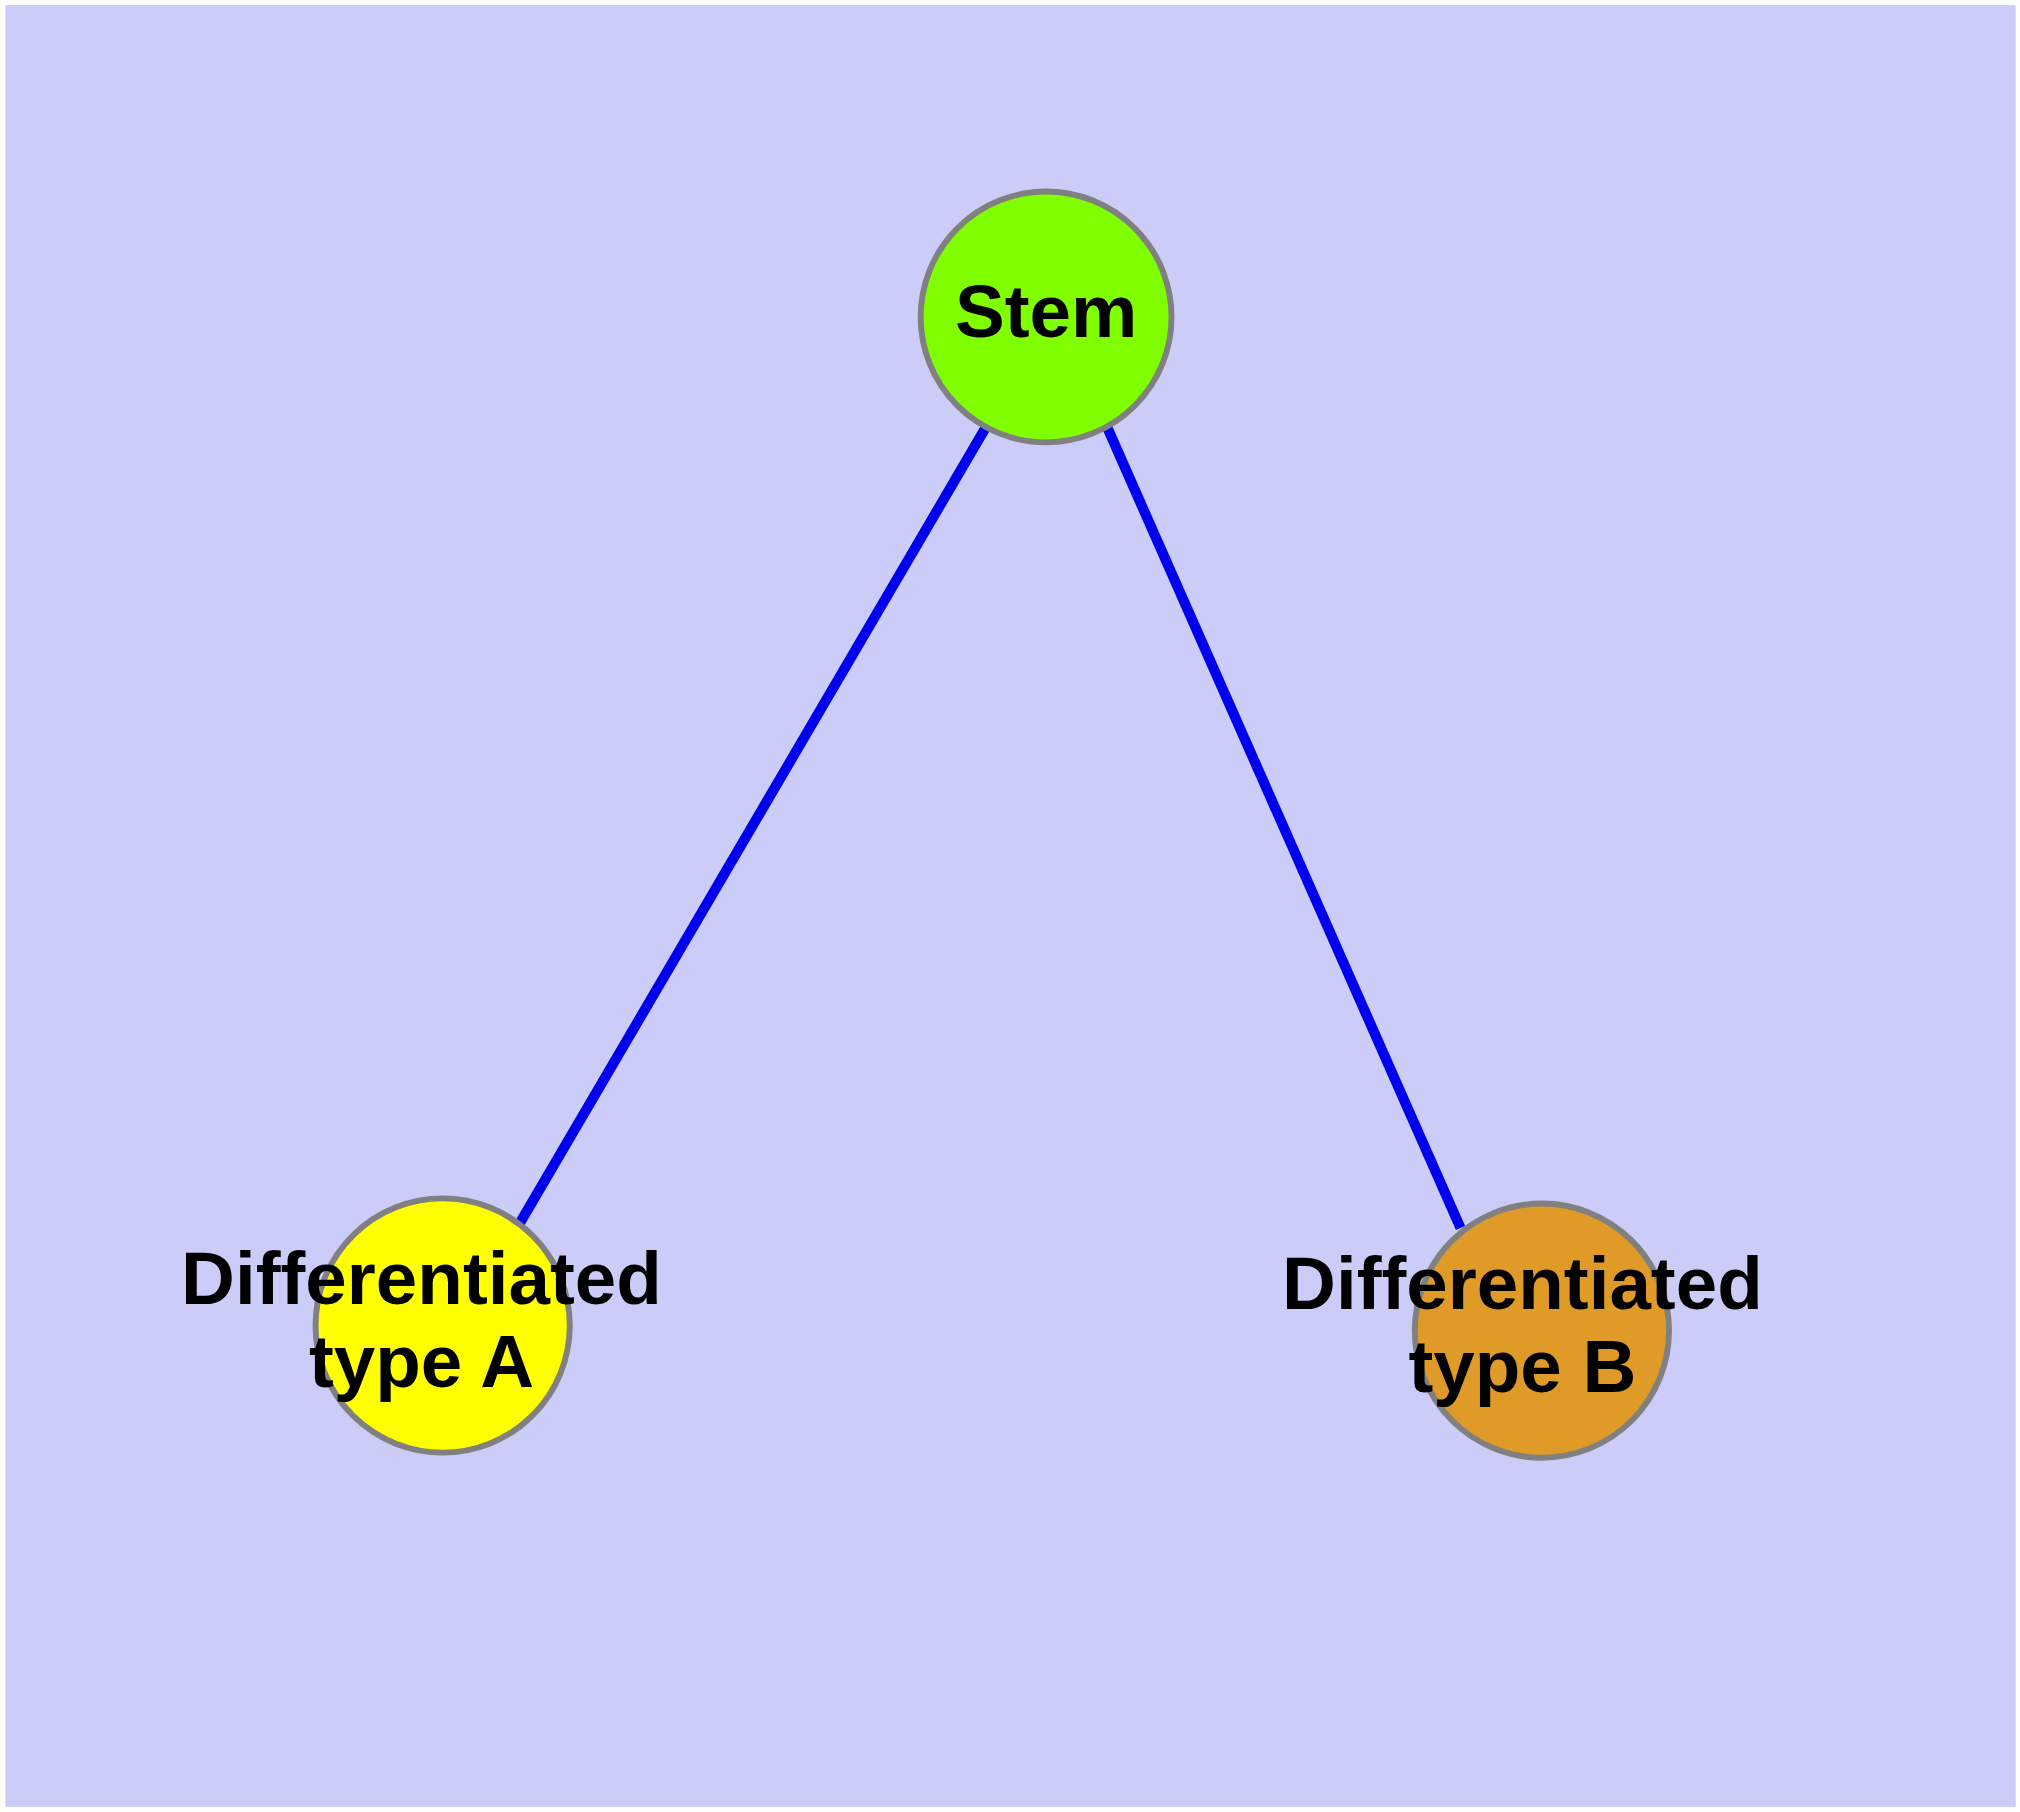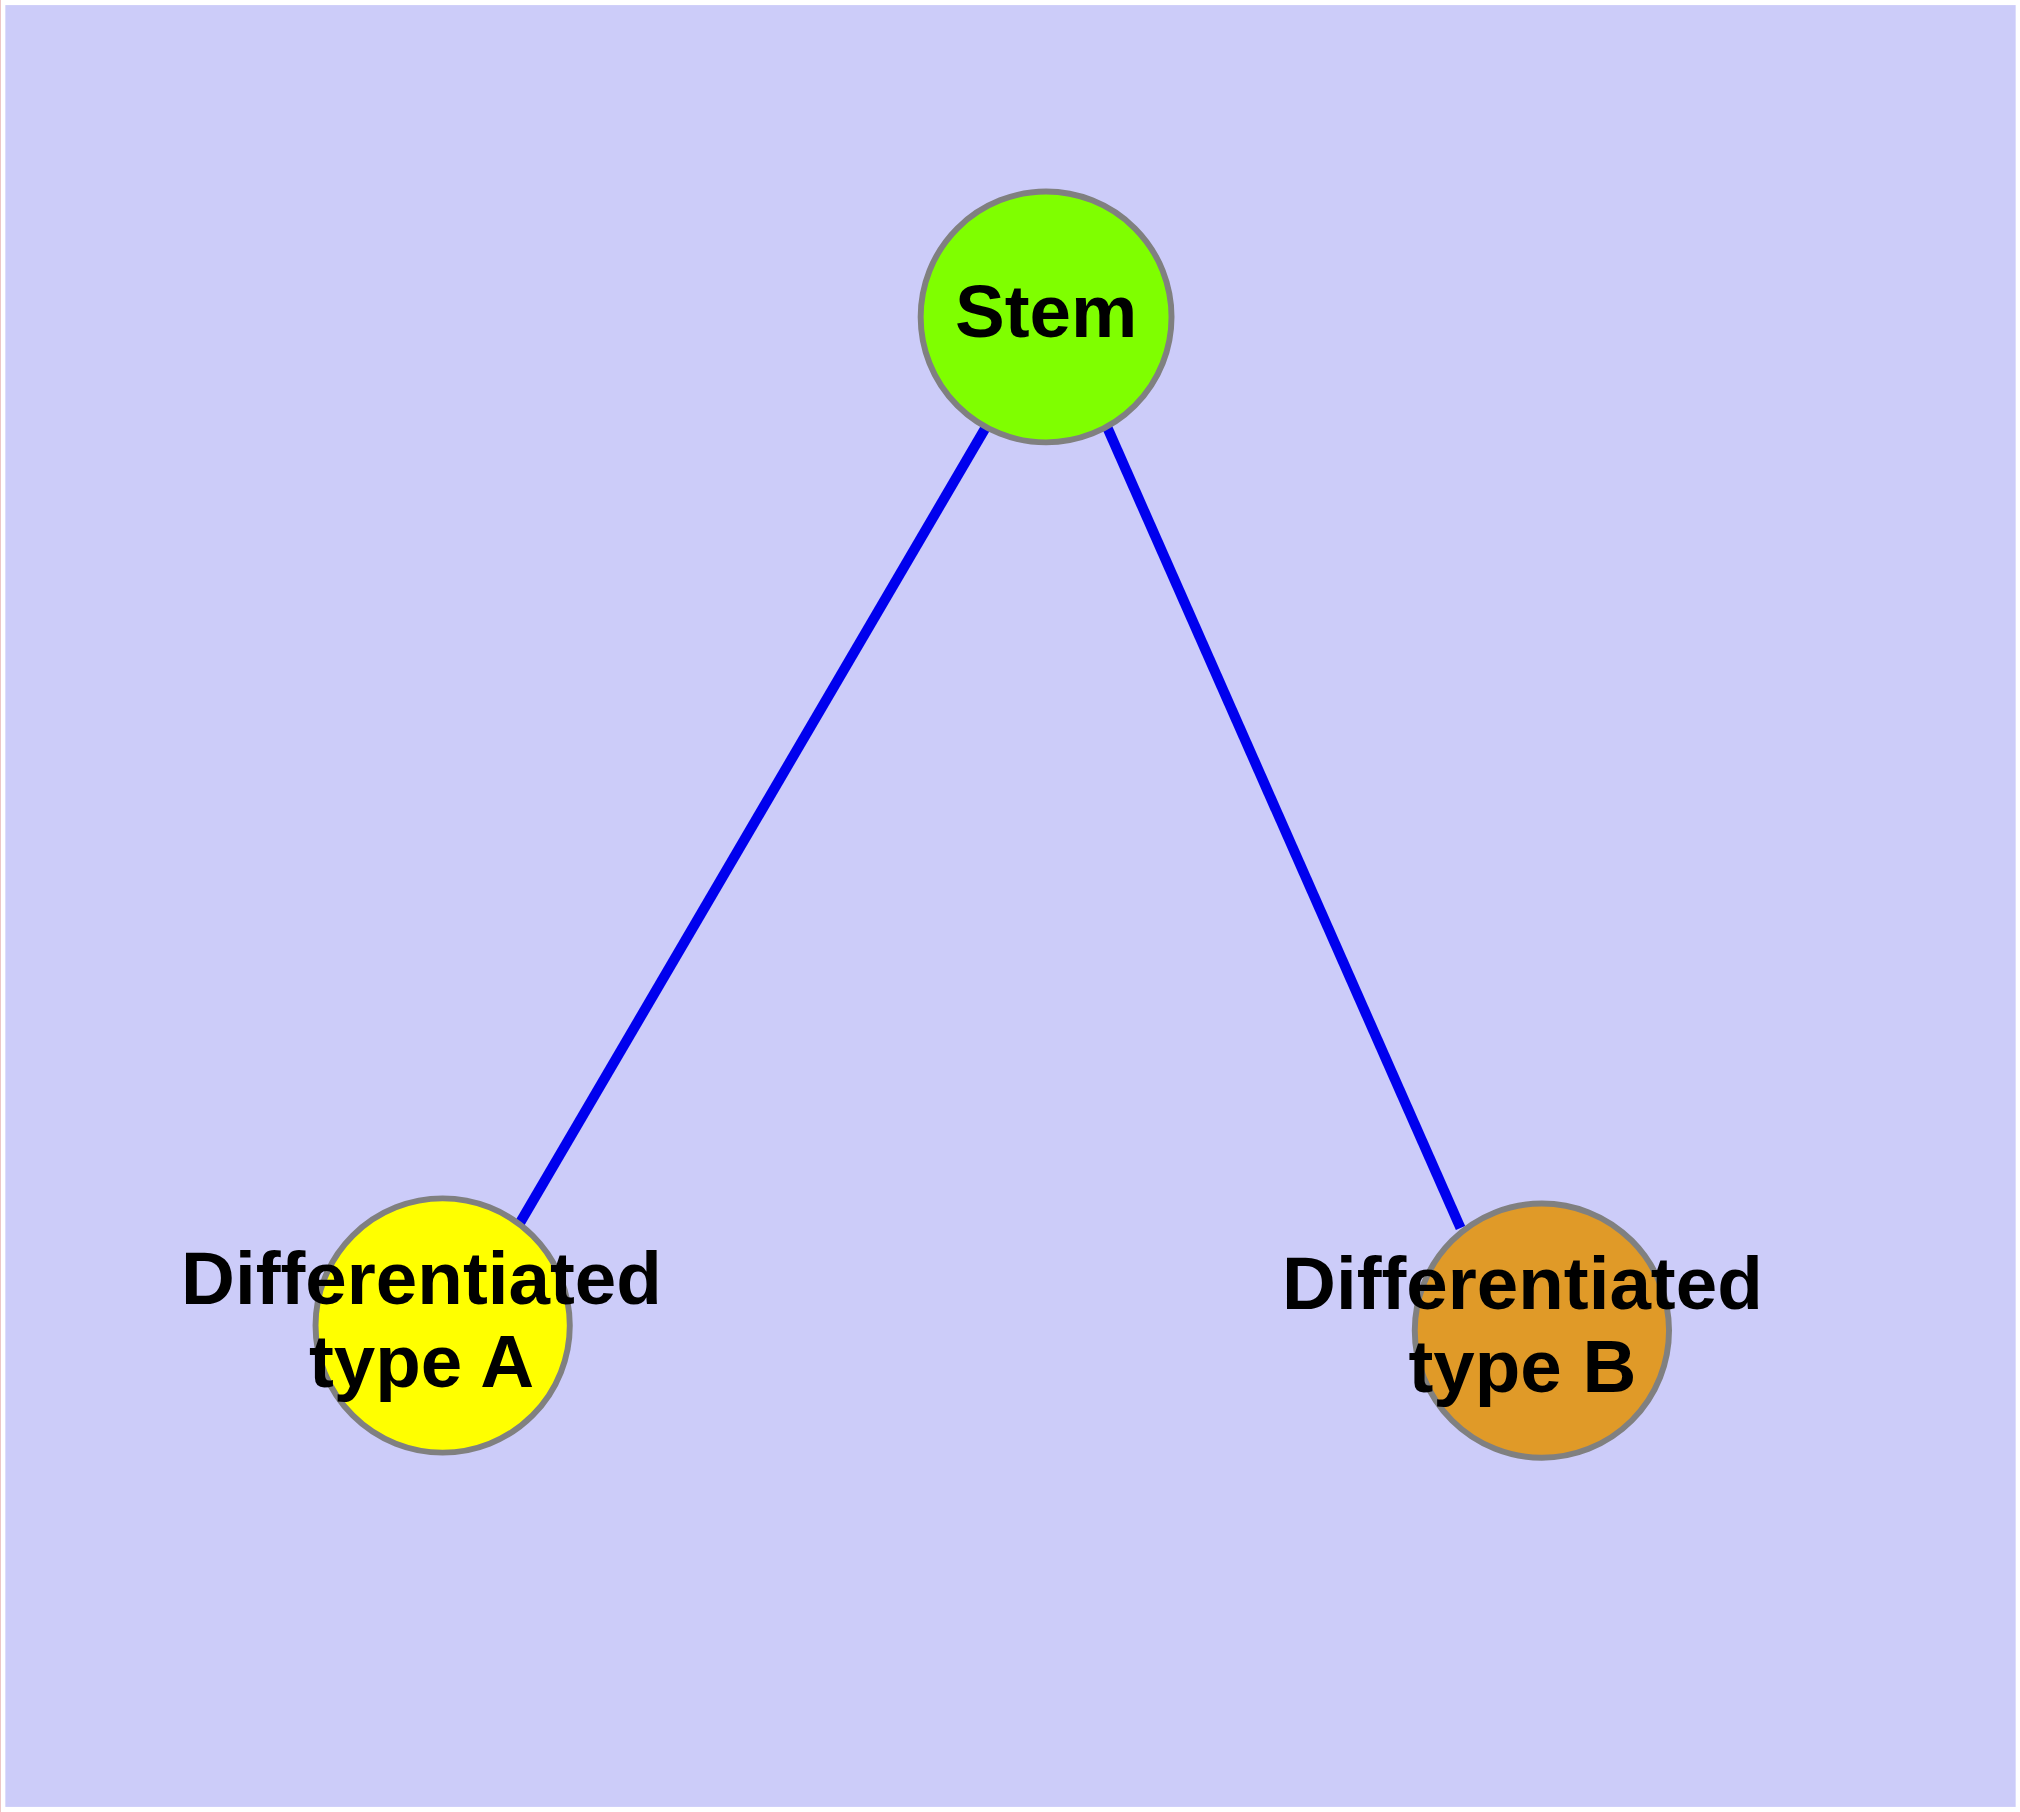--- a/index.html
+++ b/index.html
@@ -5,21 +5,21 @@
 <style>
   html, body {
     margin: 0;
     padding: 0;
     background: #ffffff;
   }
   #canvas {
     position: relative;
     width: 2021px;
     height: 1812px;
-    background: #b91c1c;
+    background: #fef9c3;
     overflow: hidden;
     font-family: "Liberation Sans", sans-serif;
   }
   #graph-svg {
     position: absolute;
     top: 0;
     left: 0;
     width: 2021px;
     height: 1812px;
     display: block;

